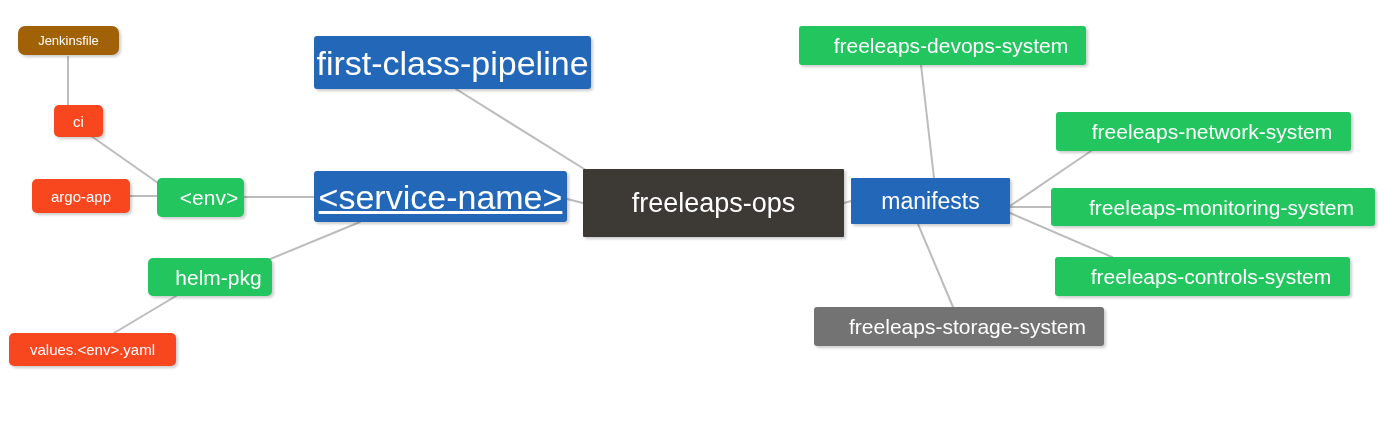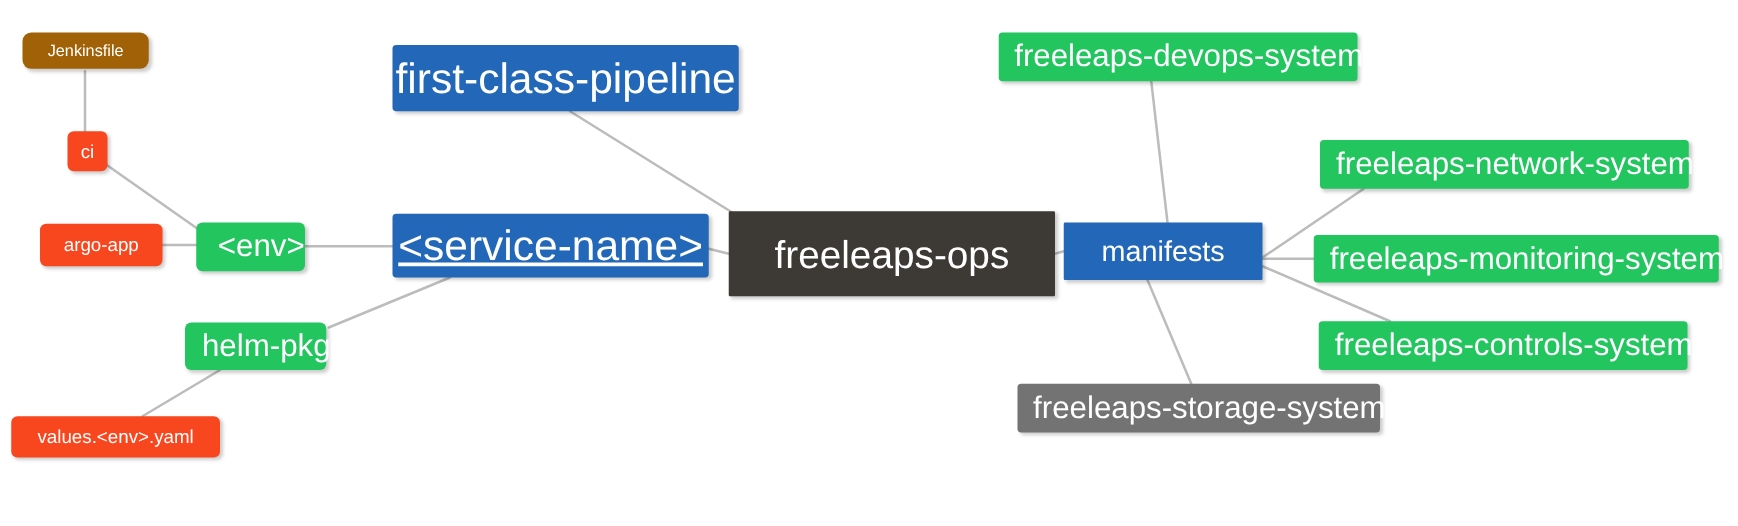--- a/index.html
+++ b/index.html
@@ -44,24 +44,24 @@
     color: #ffffff;
     white-space: nowrap;
     box-shadow: 2px 2px 3px rgba(0,0,0,0.20);
     user-select: none;
   }
   .node-label {
     display: block;
     line-height: 1;
   }
   
-  .sz-root   { font-size: 31px; justify-content: center; }
+  .sz-root   { font-size: 27px; justify-content: center; }
   .sz-l1     { font-size: 34px; }
   .sz-l2     { font-size: 23px; }
-  .sz-l3     { font-size: 25px; padding-left: 17px; }
+  .sz-l3     { font-size: 21px; padding-left: 17px; }
   .sz-l4     { font-size: 15px; }
   .sz-tiny   { font-size: 13px; }
 
   .rad-sq  { border-radius: 1px; }
   .rad-sm  { border-radius: 3px; }
   .rad-md  { border-radius: 5px; }
   .rad-lg  { border-radius: 7px; }
 </style>
 </head>
 <body>
@@ -92,24 +92,24 @@
       </div>
       <div class="node sz-l1 rad-sm" style="left: 314px; top: 171px; width: 253px; height: 51px; background: rgb(35, 104, 184); text-decoration: underline;">
         <span class="node-label">&lt;service-name&gt;</span>
       </div>
       <div class="node sz-l2 rad-sq" style="left: 851px; top: 178px; width: 159px; height: 46px; background: rgb(35, 104, 184);">
         <span class="node-label">manifests</span>
       </div>
       <div class="node sz-l3 rad-md" style="left: 157px; top: 178px; width: 87px; height: 39px; background: rgb(34, 197, 94);">
         <span class="node-label">&lt;env&gt;</span>
       </div>
-      <div class="node sz-l3 rad-md" style="left: 148px; top: 258px; width: 113px; height: 38px; background: rgb(34, 197, 94);">
+      <div class="node sz-l3 rad-md" style="left: 148px; top: 258px; width: 124px; height: 38px; background: rgb(34, 197, 94);">
         <span class="node-label">helm-pkg</span>
       </div>
-      <div class="node sz-l4 rad-md" style="left: 54px; top: 105px; width: 32px; height: 32px; background: rgb(248, 70, 30);">
+      <div class="node sz-l4 rad-md" style="left: 54px; top: 105px; width: 49px; height: 32px; background: rgb(248, 70, 30);">
         <span class="node-label">ci</span>
       </div>
       <div class="node sz-tiny rad-lg" style="left: 18px; top: 26px; width: 101px; height: 29px; background: #a16207;">
         <span class="node-label">Jenkinsfile</span>
       </div>
       <div class="node sz-l4 rad-md" style="left: 32px; top: 179px; width: 98px; height: 34px; background: rgb(248, 70, 30);">
         <span class="node-label">argo-app</span>
       </div>
       <div class="node sz-l4 rad-md" style="left: 9px; top: 333px; width: 167px; height: 33px; background: rgb(248, 70, 30);">
         <span class="node-label">values.&lt;env&gt;.yaml</span>

